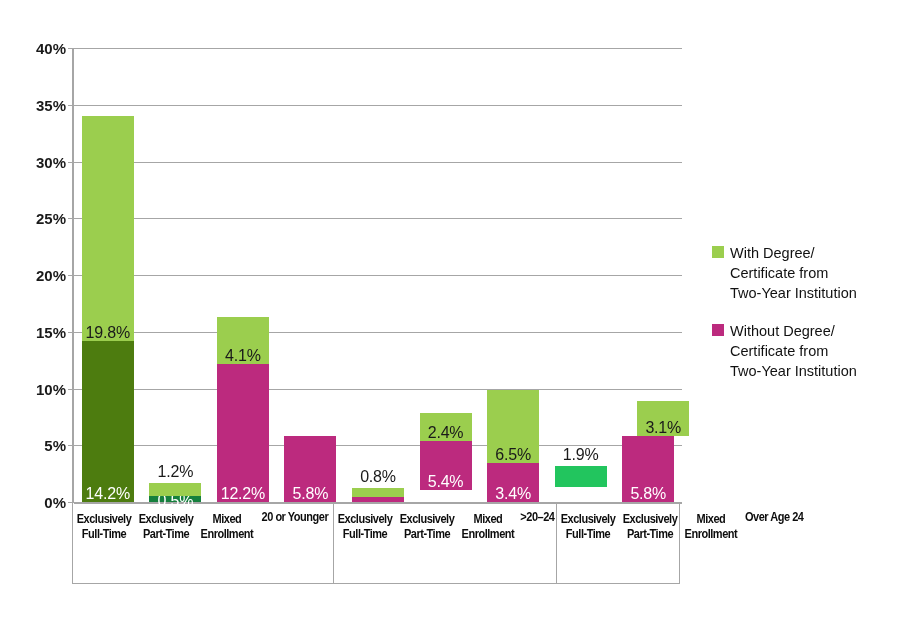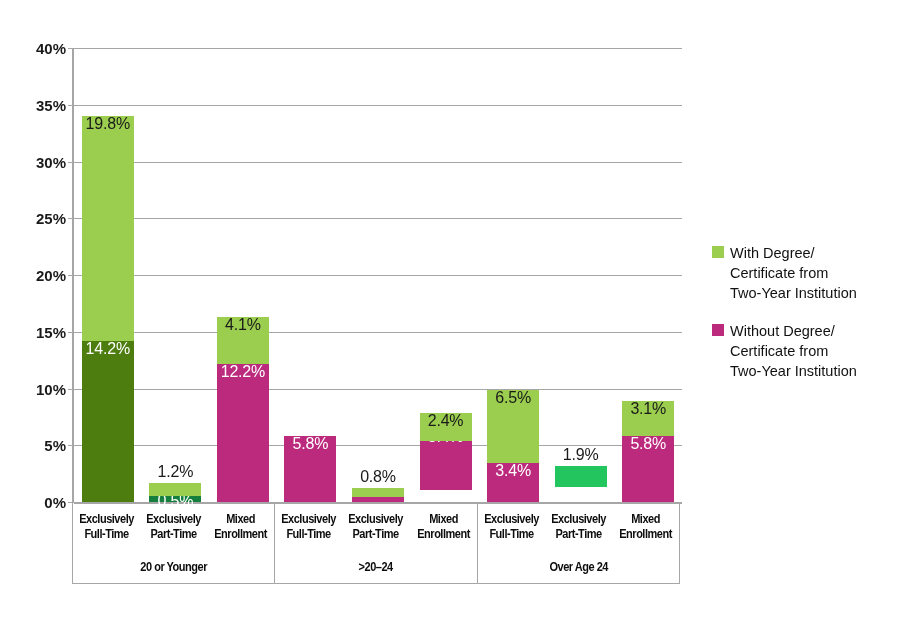--- a/index.html
+++ b/index.html
@@ -74,21 +74,21 @@
   .bar {
     position: absolute;
     bottom: 0;
   }
   .seg {
     position: absolute;
     left: 0;
     width: 100%;
     box-sizing: border-box;
     display: flex;
-    align-items: flex-start;
+    align-items: flex-end;
     justify-content: center;
     overflow: visible;
   }
   .seg-label {
     font-size: 16px;
     font-weight: 400;
     white-space: nowrap;
     line-height: 1;
     letter-spacing: -0.2px;
   }
@@ -117,21 +117,20 @@
     width: 608px;
     height: 82px;
     border: 1px solid #a6a6a6;
     border-top: none;
     box-sizing: border-box;
     display: flex;
   }
   .cat-group {
     flex: 1 1 0;
     display: flex;
-    flex-direction: column;
     box-sizing: border-box;
     border-right: 1px solid #a6a6a6;
   }
   .cat-group:last-child { border-right: none; }
 
   .cat-subrow {
     display: flex;
     height: 50px;
   }
   .cat-cell {
@@ -281,21 +280,21 @@
           <span class="seg-label clipped-low">1.3%</span>
         </div>
         <div class="seg seg-green" style="background: #22c55e; bottom: 14.755px; height: 21.565px;">
           <span class="seg-label outside-above">1.9%</span>
         </div>
       </div>
       <div class="bar" style="left: 548.222px; width: 52px; height: 101.015px;">
         <div class="seg seg-magenta" style="background: rgb(188, 42, 126); bottom: 0px; height: 65.83px;">
           <span class="seg-label">5.8%</span>
         </div>
-        <div class="seg seg-green" style="background: rgb(155, 206, 78); bottom: 65.83px; height: 35.185px;">
+        <div class="seg seg-green" style="background: rgb(155, 206, 78); bottom: 65.83px; height: 35.185px; margin-left: 15px;">
           <span class="seg-label">3.1%</span>
         </div>
       </div>
     </div>
 
   <div id="cat-axis">
       <div class="cat-group">
         <div class="cat-subrow">
           <div class="cat-cell">
             <span>Exclusively</span>

